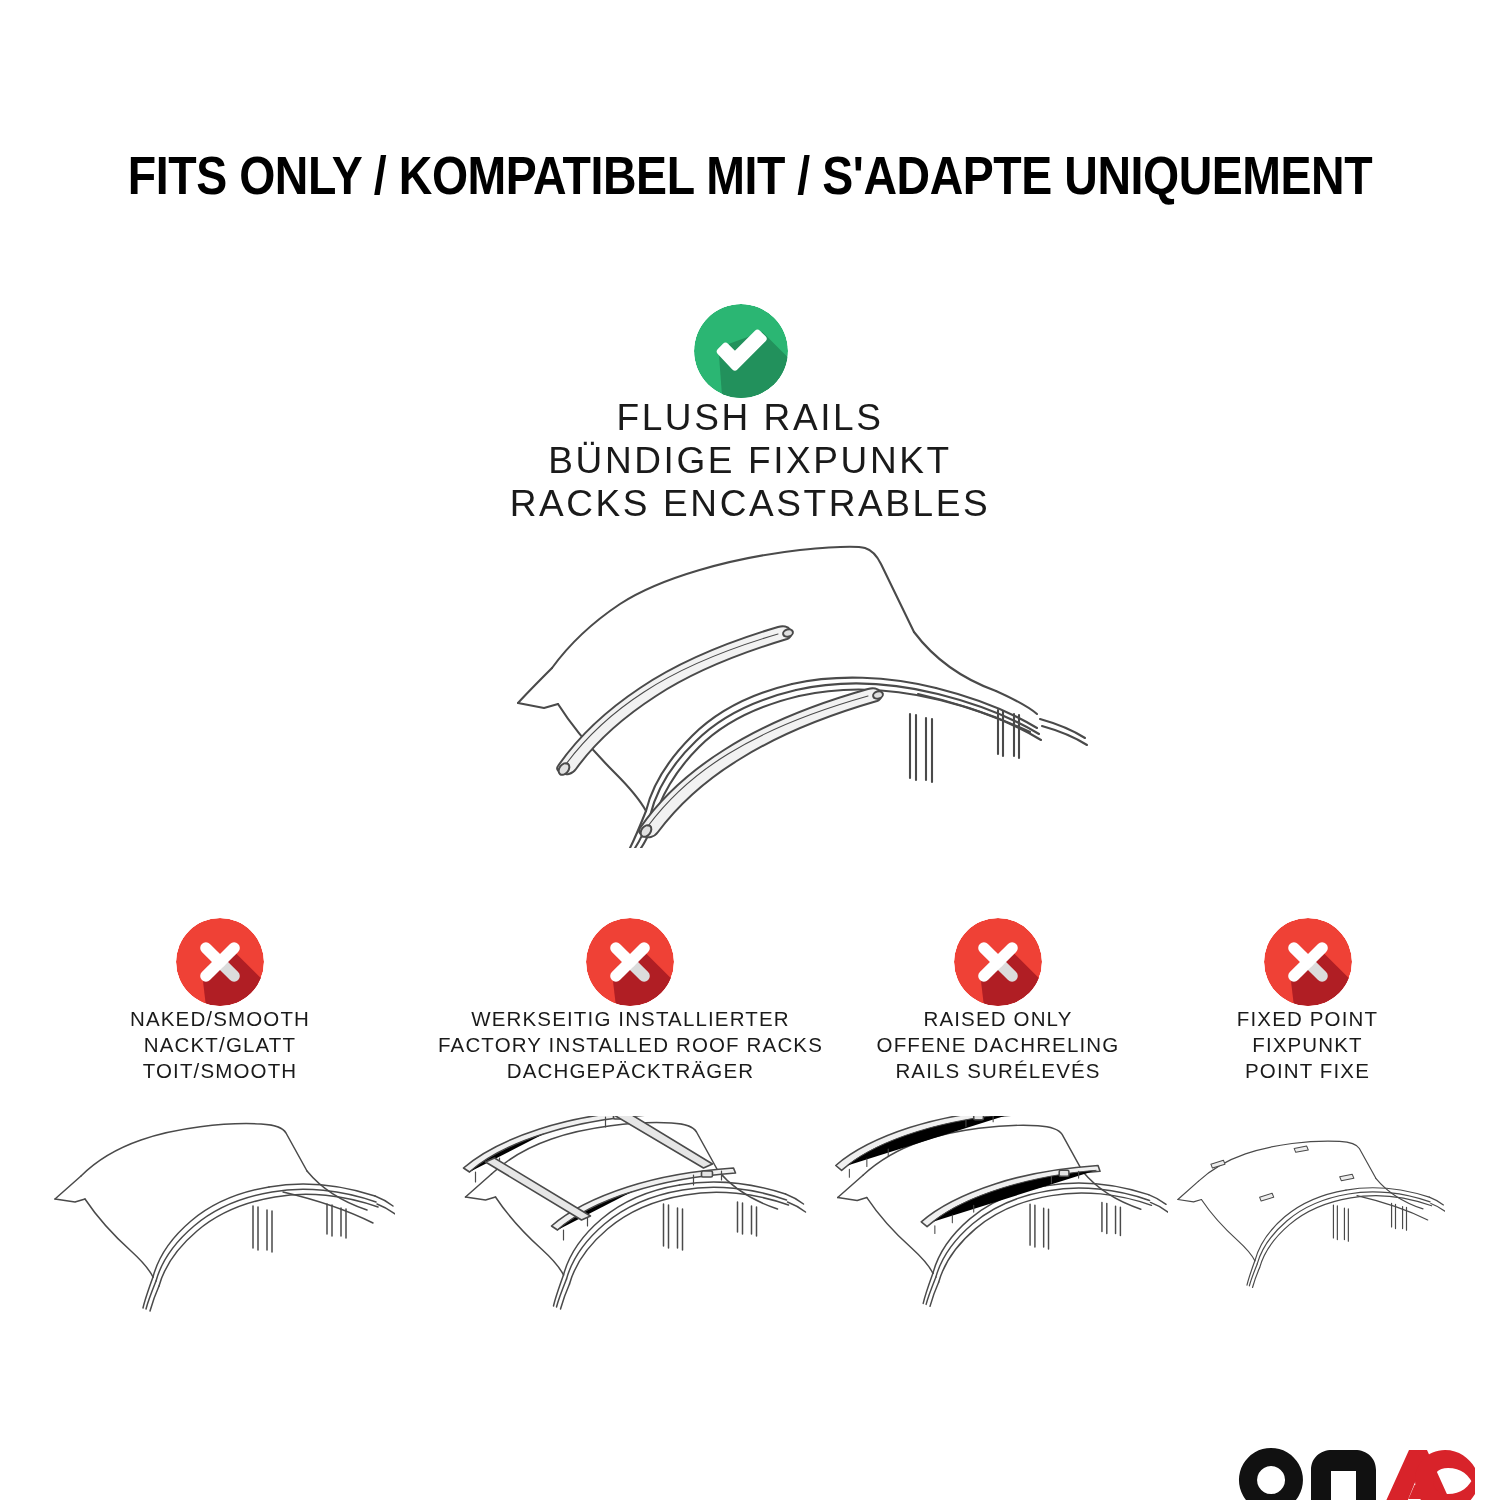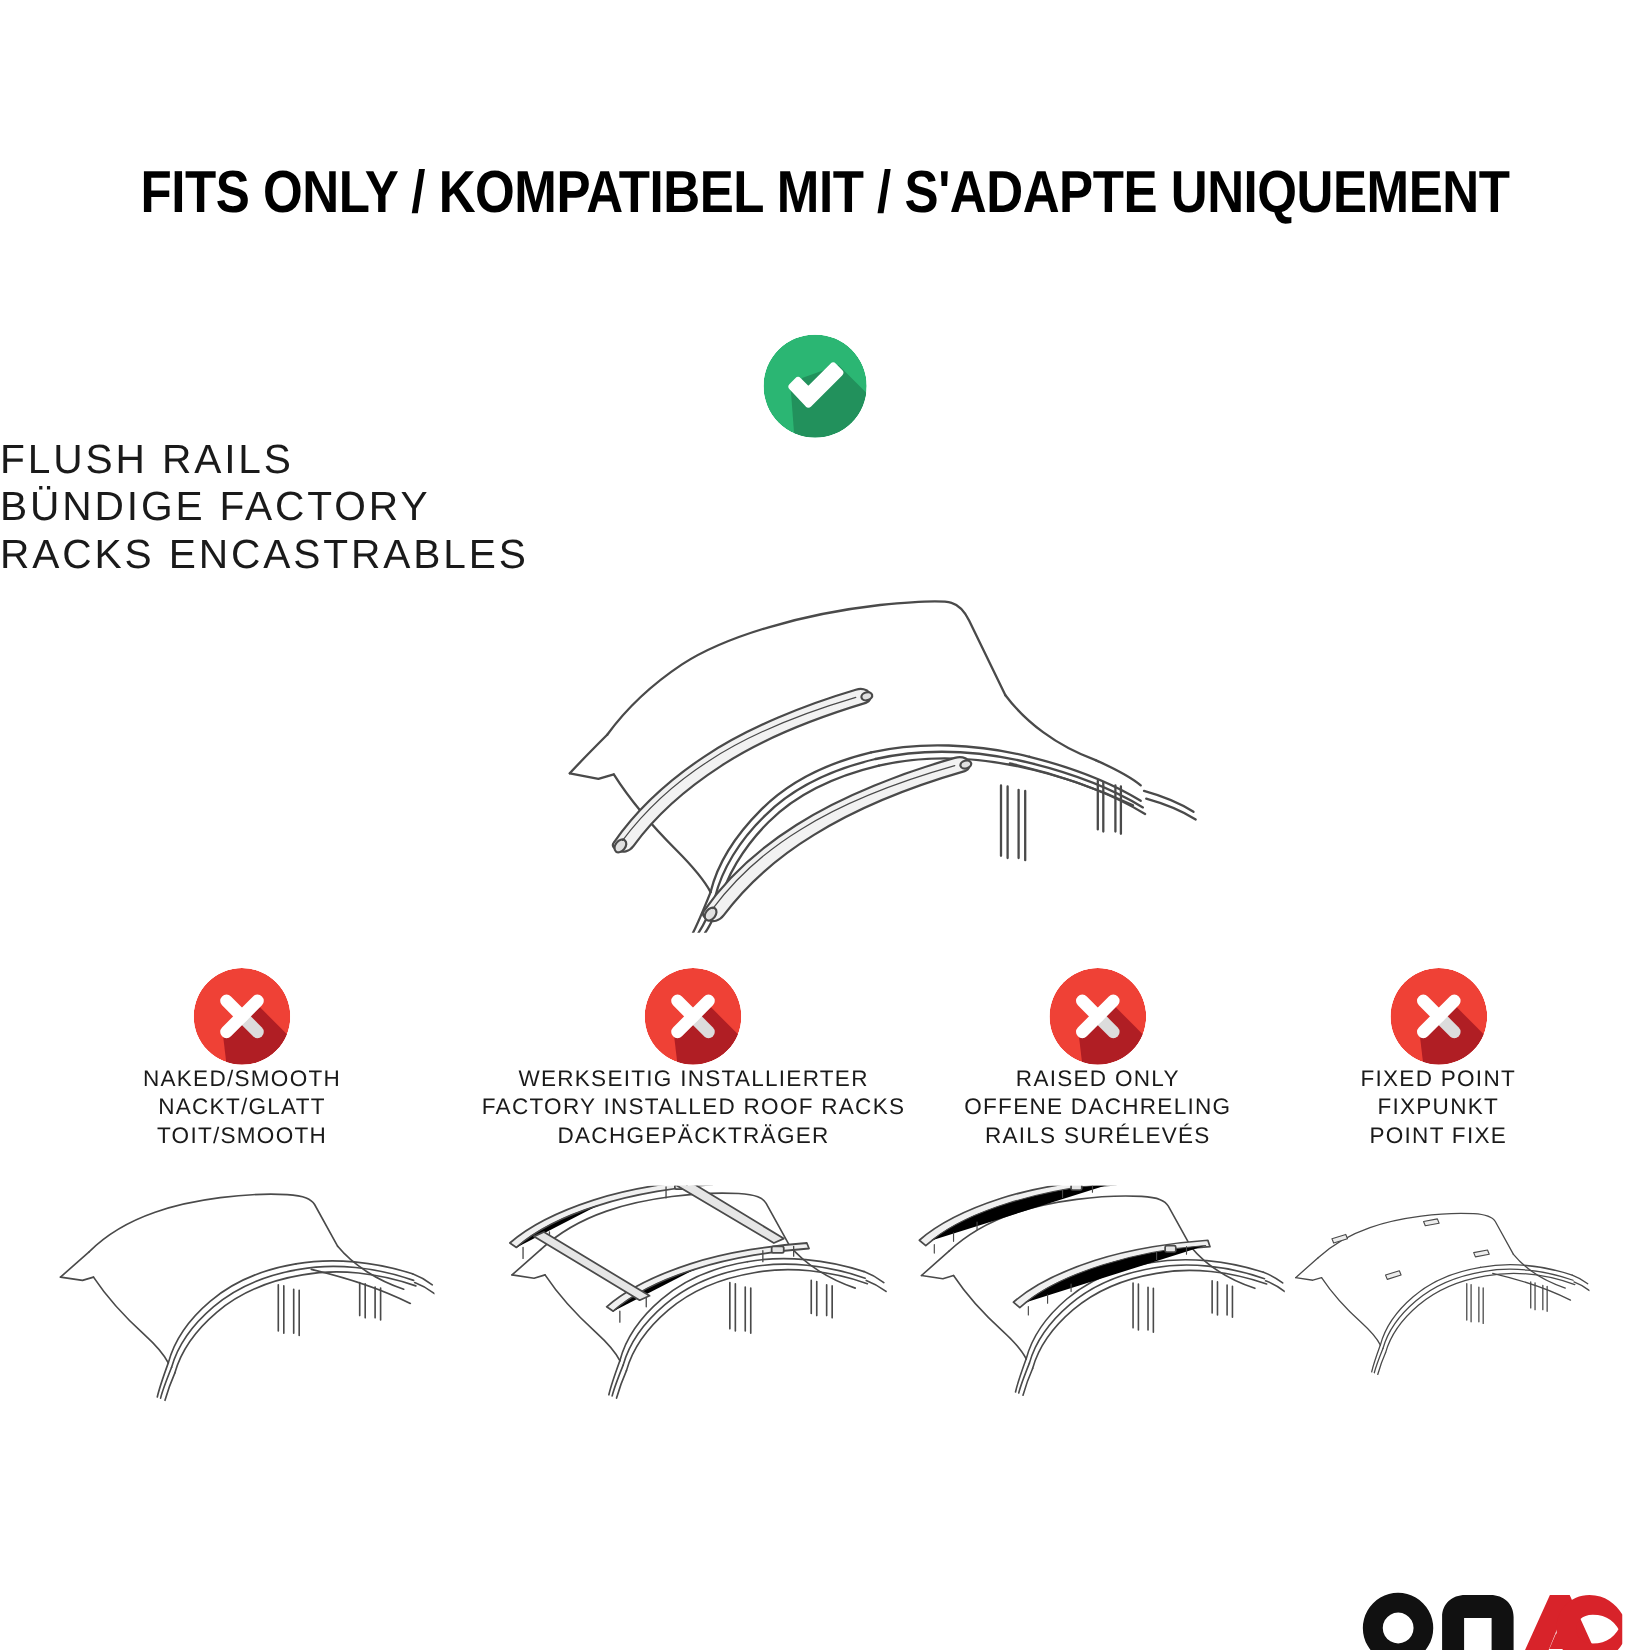--- a/index.html
+++ b/index.html
@@ -28,34 +28,34 @@
   
   .flat-icon { position: absolute; border-radius: 50%; overflow: hidden; }
   .flat-icon svg { position: absolute; inset: 0; width: 100%; height: 100%; }
 
   
   .hero-icon { left: 694px; top: 268px; width: 94px; height: 94px; }
 
   .hero-text {
     position: absolute;
     left: 0; right: 0; top: 360px;
-    text-align: left;
+    text-align: center;
     font-family: "Liberation Sans", sans-serif;
     font-weight: 300;
     font-size: 37px;
     line-height: 43px;
     letter-spacing: 2.6px;
     color: #1a1a1a;
   }
   .hero-text div { white-space: nowrap; }
 
   .hero-art { position: absolute; left: 440px; top: 492px; width: 650px; height: 320px; }
 
   
-  .cols { position: absolute; left: 0; top: 836px; width: 1500px; height: 480px; padding-left: 48px; }
+  .cols { position: absolute; left: 0; top: 874px; width: 1500px; height: 480px; padding-left: 48px; }
   .col { position: absolute; top: 0; }
   .col-0 { left: 45px;   width: 350px; }
   .col-1 { left: 398px;  width: 465px; }
   .col-2 { left: 828px;  width: 340px; }
   .col-3 { left: 1170px; width: 275px; }
 
   .col .flat-icon { top: 8px; width: 88px; height: 88px; }
   .col-0 .flat-icon { left: 131px; }
   .col-1 .flat-icon { left: 188px; }
   .col-2 .flat-icon { left: 126px; }
@@ -106,21 +106,21 @@
 
         <path d="M72.5 29.5 L100 57 L100 100 L30 100 L26.5 53.5 L38 42 Z" fill="#22915c"></path>
 
         <path d="M28 50.5 L33.5 45 L43.5 55 L67.5 31 L73.5 37 L43.5 67 Z" fill="#ffffff" stroke="#ffffff" stroke-width="7.5" stroke-linejoin="round" stroke-linecap="round"></path>
       </g>
     </svg>
   </div>
 
   <div class="hero-text">
     <div>FLUSH RAILS</div>
-    <div>BÜNDIGE FACTORY</div>
+    <div>BÜNDIGE FIXPUNKT</div>
     <div>RACKS ENCASTRABLES</div>
   </div>
 
   <div class="hero-art">
     <svg viewBox="0 0 650 320" xmlns="http://www.w3.org/2000/svg">
       <g fill="none" stroke="#4a4a4a" stroke-width="2.1" stroke-linecap="round" stroke-linejoin="round">
 
         <path d="M112 140 C128 118 150 96 180 76 C220 50 290 30 360 22 C400 18 418 18 425 20
                  C432 22 437 28 441 36 L474 104"></path>
         <path d="M474 104 C492 128 520 150 556 163"></path>

